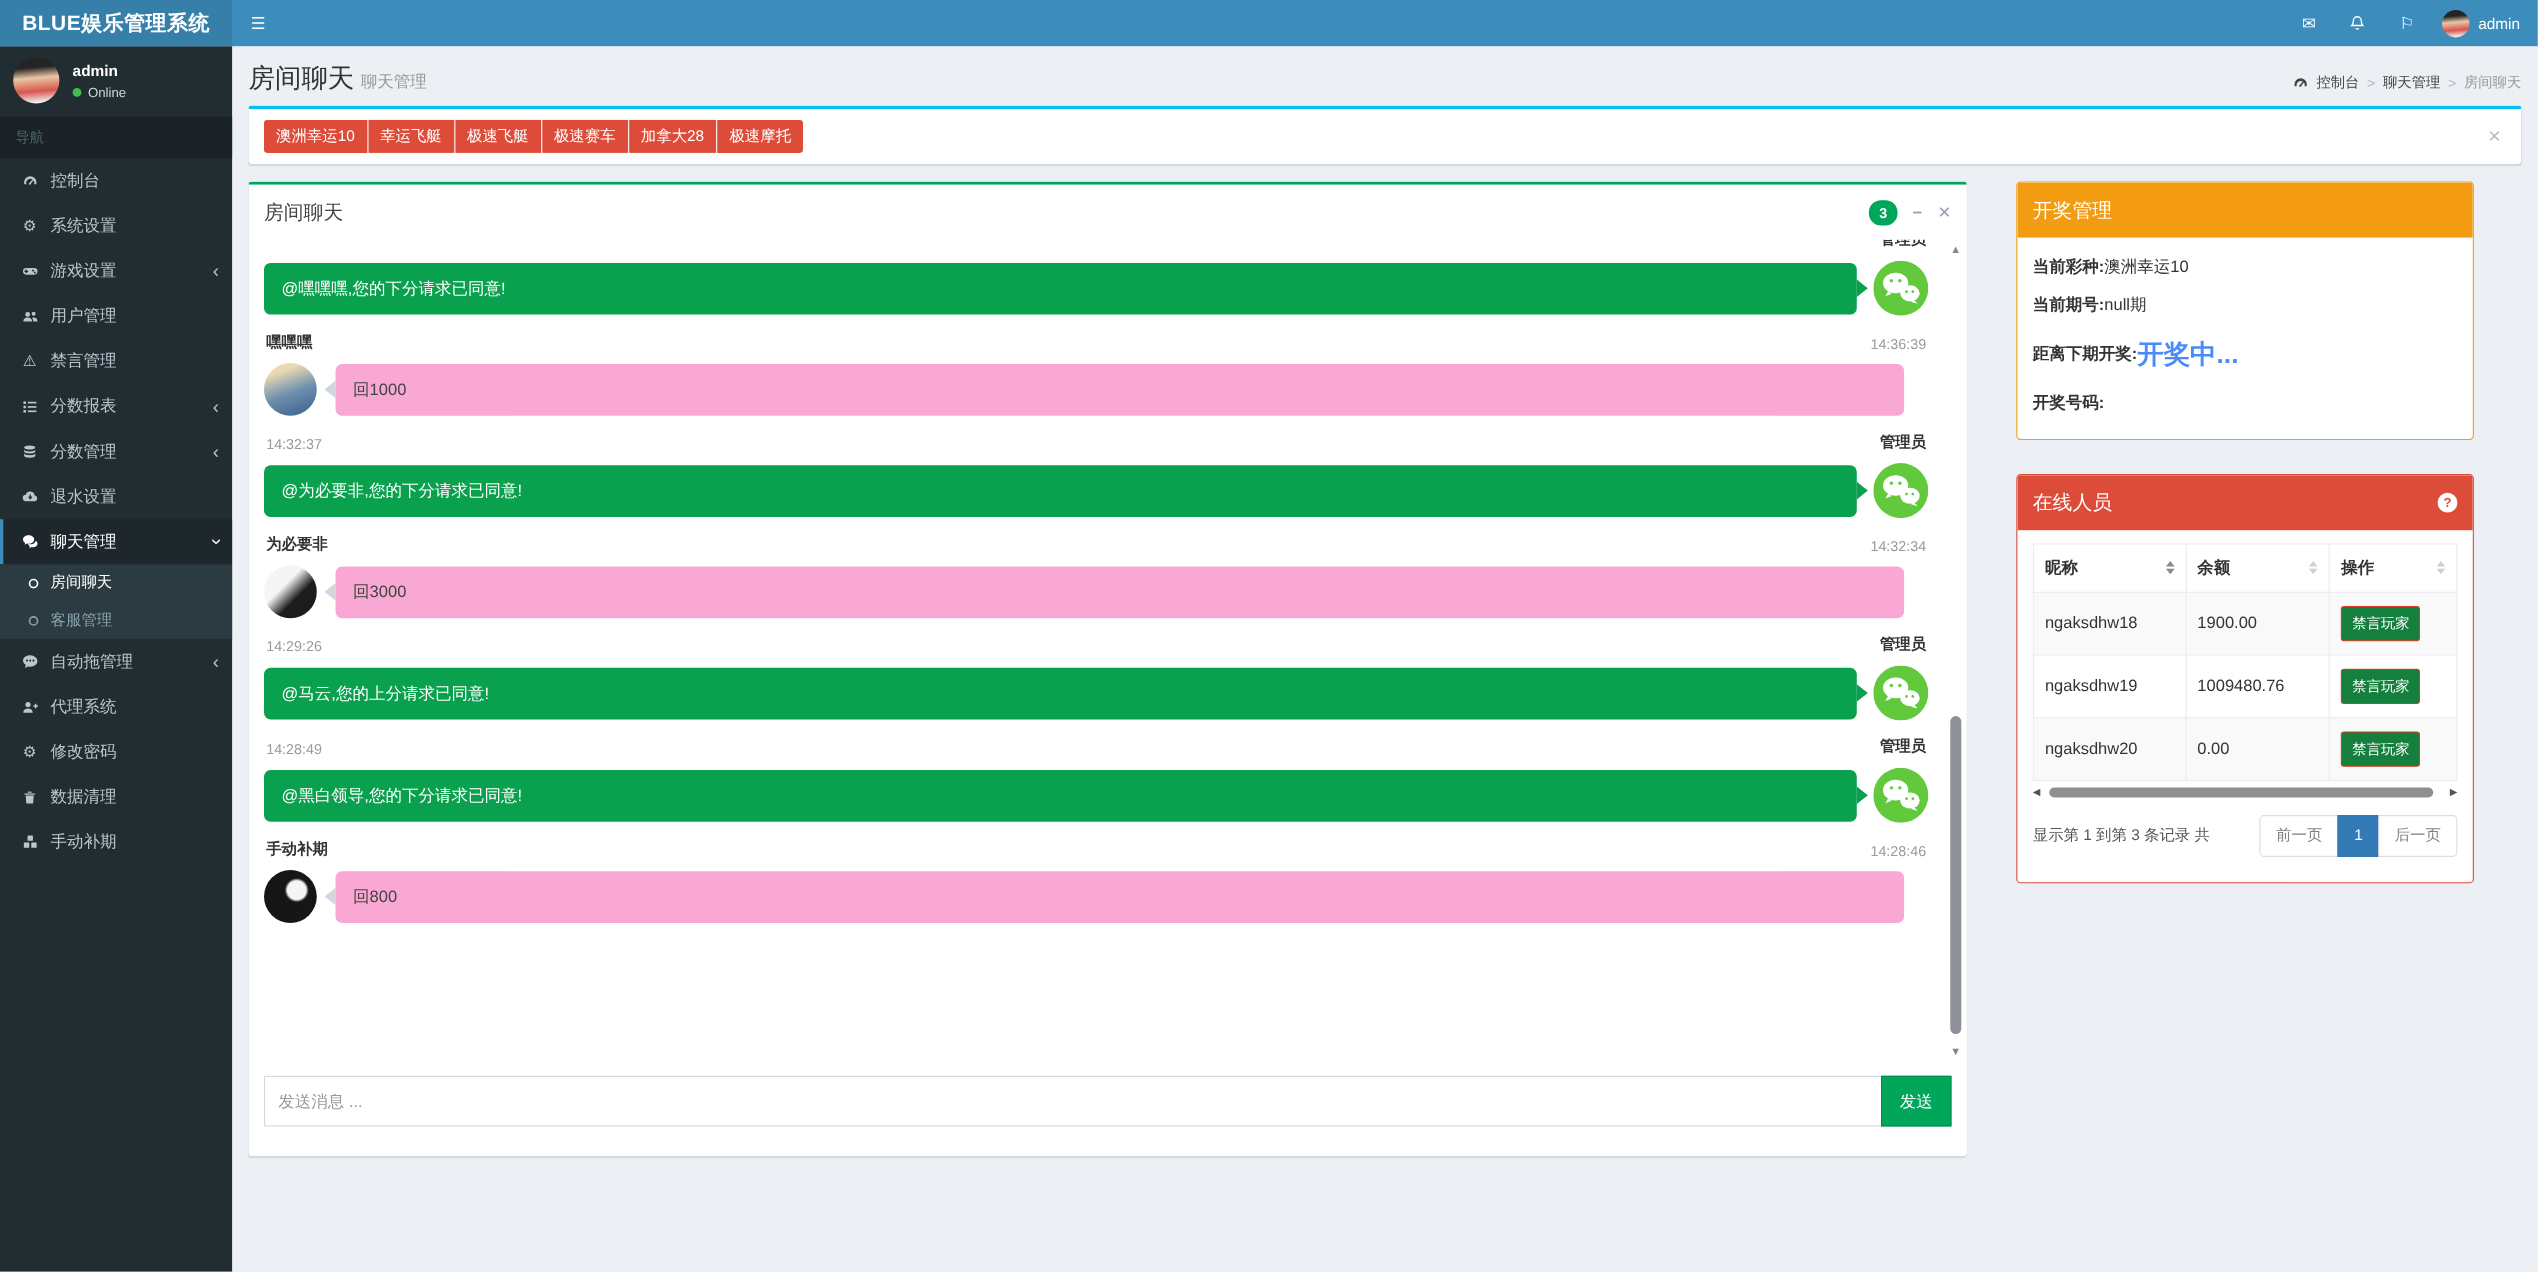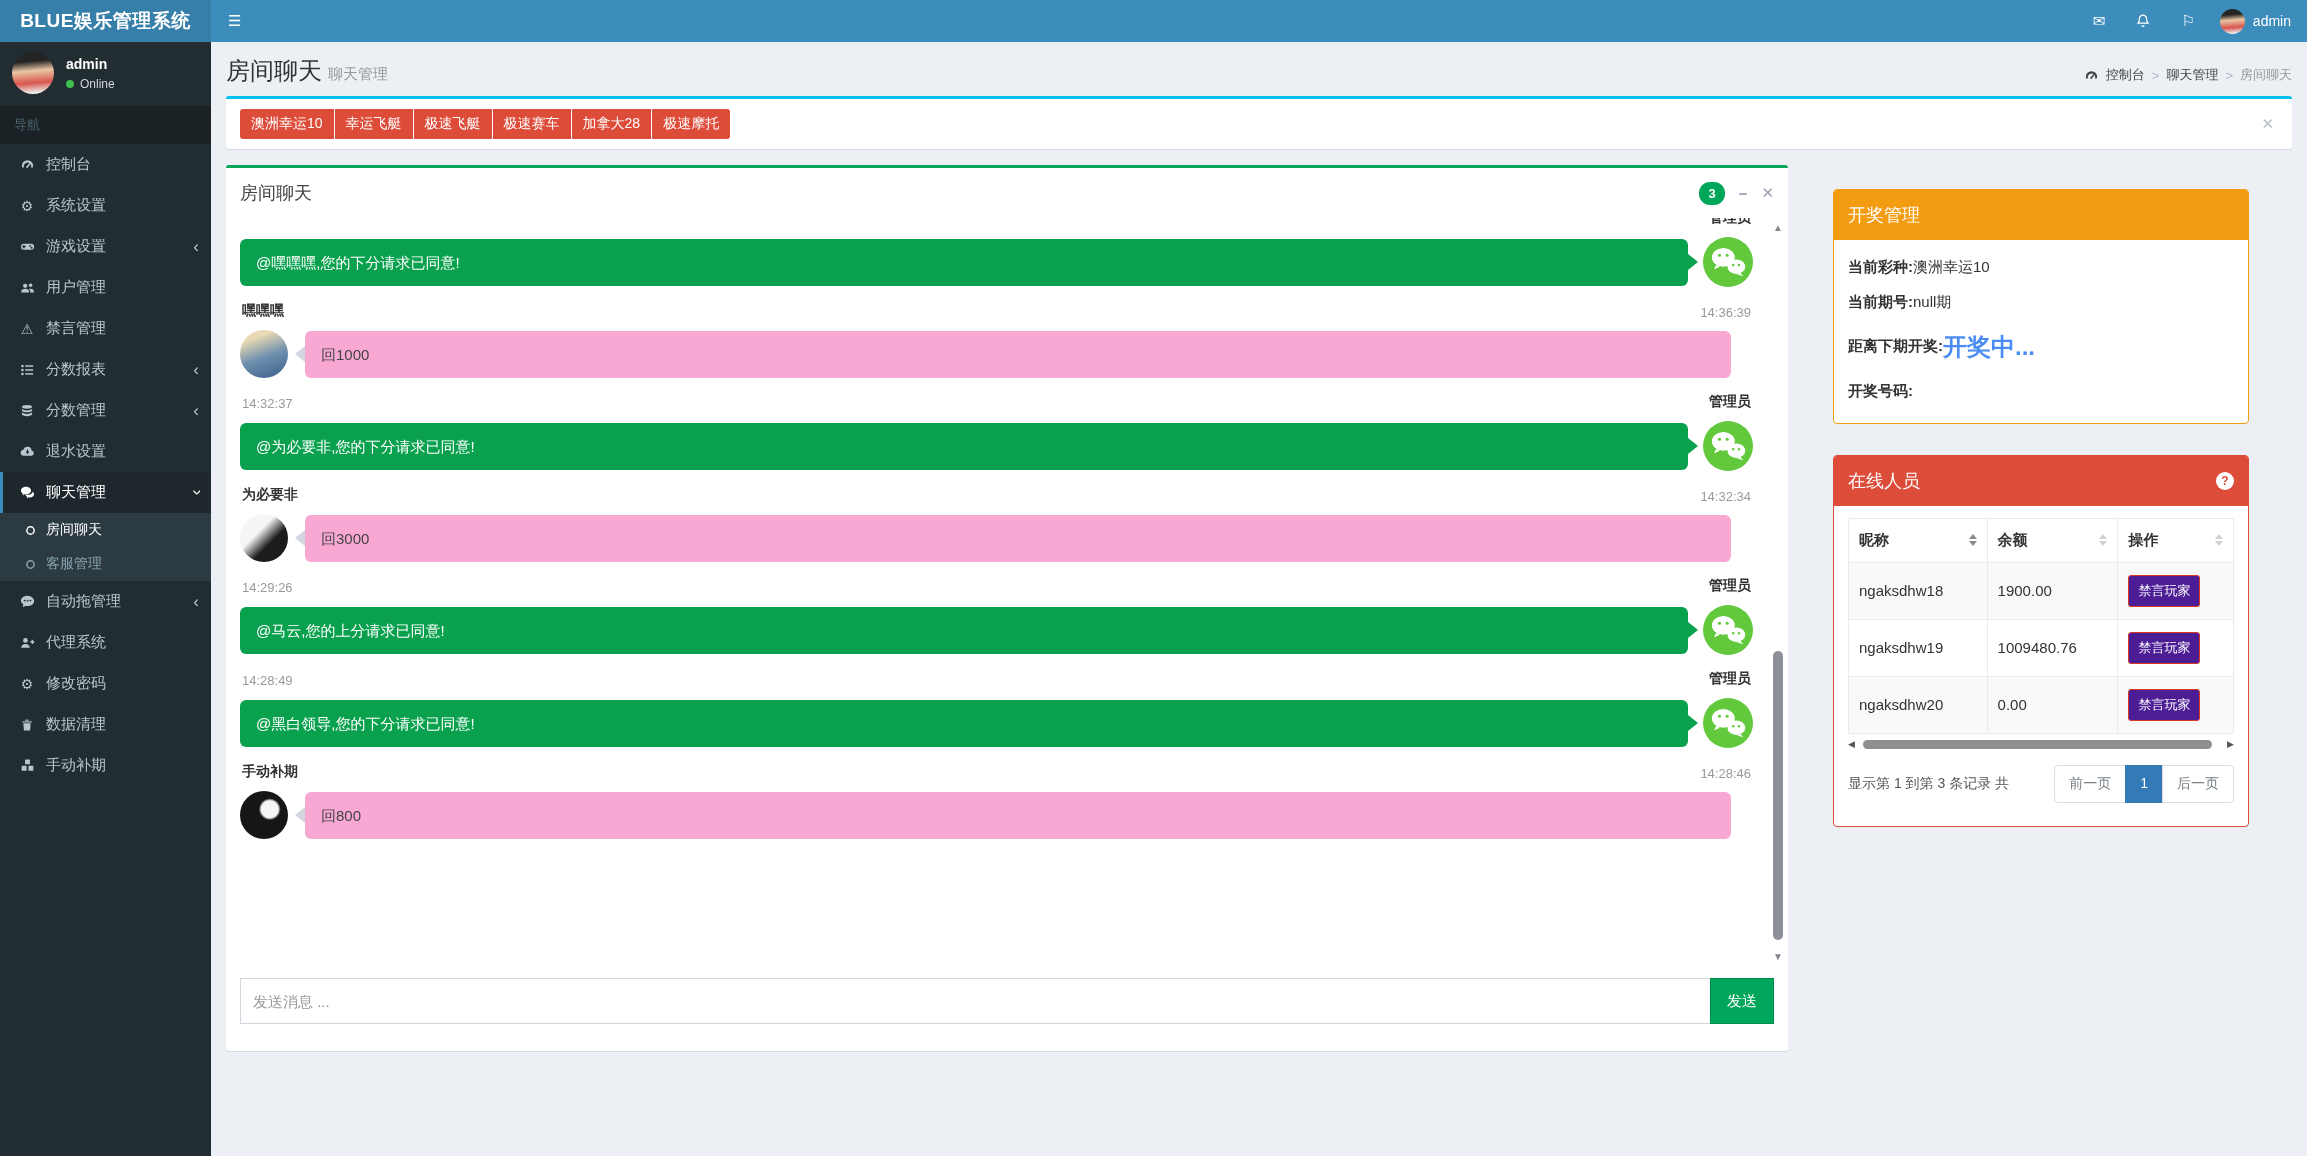--- a/index.html
+++ b/index.html
@@ -92,21 +92,21 @@
   .vs-up { top:0; } .vs-dn { bottom:0; }
   .vs-thumb { position:absolute; left:1px; width:10px; top:58%; bottom:3%; background:#8d9096; border-radius:6px; }
   .chat-footer { position:relative; padding:12px 14px 27px; }
   .chat-input { width:100%; height:46px; border:1px solid #d2d6de; padding:0 80px 0 12px; font-size:15px;
     font-family:inherit; color:#333; outline:none; }
   .chat-input::placeholder { color:#999; }
   .send-btn { position:absolute; right:14px; top:12px; height:46px; width:64px; background:#00a65a;
     border:1px solid #008d4c; color:#fff; font-size:15px; cursor:pointer; font-family:inherit; }
 
   
-  .col-right { width:416px;margin-top:24px; }
+  .col-right { width:416px; }
   .draw-box { border:1px solid #f39c12; border-radius:4px; overflow:hidden; margin-bottom:31px; background:#fff; }
   .draw-header { background:#f39c12; color:#fff; font-size:18px; padding:13px 14px; }
   .draw-body { padding:10px 14px 14px; }
   .draw-row { font-size:15px; color:#333; line-height:2.3; }
   .draw-row b { font-weight:bold; }
   .draw-row .hl { color:#4a8cf5; font-size:24px; font-weight:bold; vertical-align:middle; }
 
   .online-box { border:1px solid #dd4b39; border-radius:4px; overflow:hidden; background:#fff; }
   .online-header { background:#dd4b39; color:#fff; font-size:18px; padding:13px 14px; display:flex;
     align-items:center; justify-content:space-between; }
@@ -117,21 +117,21 @@
   .online th, .online td { border:1px solid #ebebeb; padding:12px 10px; font-size:15px; text-align:left; color:#333; }
   .online th { font-weight:bold; }
   .online tbody tr:nth-child(odd) { background:#f9f9f9; }
   .th-inner { display:flex; align-items:center; justify-content:space-between; }
   .sort { display:inline-flex; flex-direction:column; gap:2px; margin-left:8px; }
   .sort i { width:0; height:0; border:4px solid transparent; display:block; }
   .sort .up { border-bottom:5px solid #d0d0d0; border-top:0; }
   .sort .dn { border-top:5px solid #d0d0d0; border-bottom:0; }
   .sort.on .up { border-bottom-color:#8a8a8a; }
   .sort.on .dn { border-top-color:#8a8a8a; }
-  .ban-btn { background:#4c1d95; border:1px solid #d73925; color:#fff; border-radius:3px; padding:6px 9px;
+  .ban-btn { background:#15803d; border:1px solid #d73925; color:#fff; border-radius:3px; padding:6px 9px;
     font-size:13px; cursor:pointer; font-family:inherit; }
   .hscroll { position:relative; height:17px; margin-top:2px; }
   .h-left, .h-right { position:absolute; top:3px; color:#555; font-size:9px; }
   .h-left { left:0; } .h-right { right:0; }
   .h-thumb { position:absolute; left:15px; right:22px; top:4px; height:9px; background:#8f8f8f; border-radius:5px; }
   .table-footer { display:flex; align-items:center; margin-top:12px; }
   .tf-info { flex:1; font-size:14px; color:#555; white-space:nowrap; overflow:hidden; }
   .pagination { list-style:none; display:flex; }
   .pagination li { border:1px solid #ddd; background:#fff; color:#7a8288; font-size:14px; padding:9px 14px;
     margin-left:-1px; cursor:pointer; }

